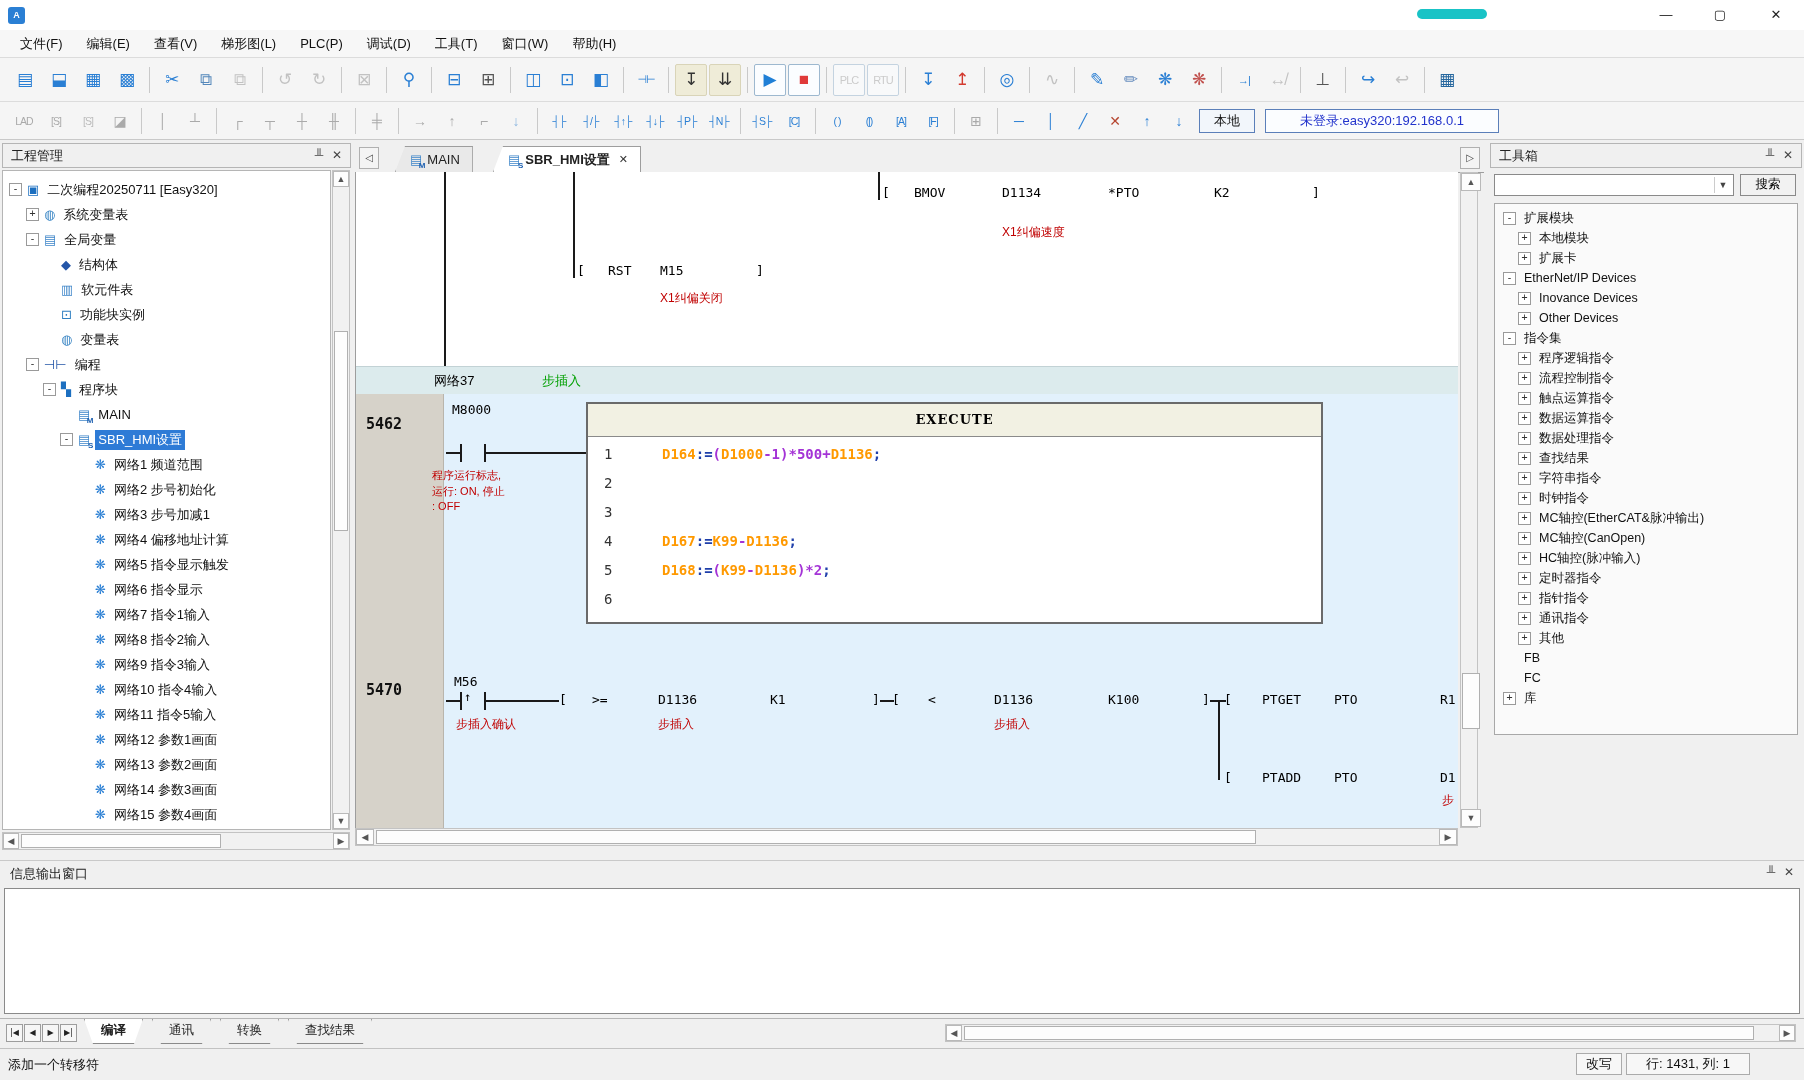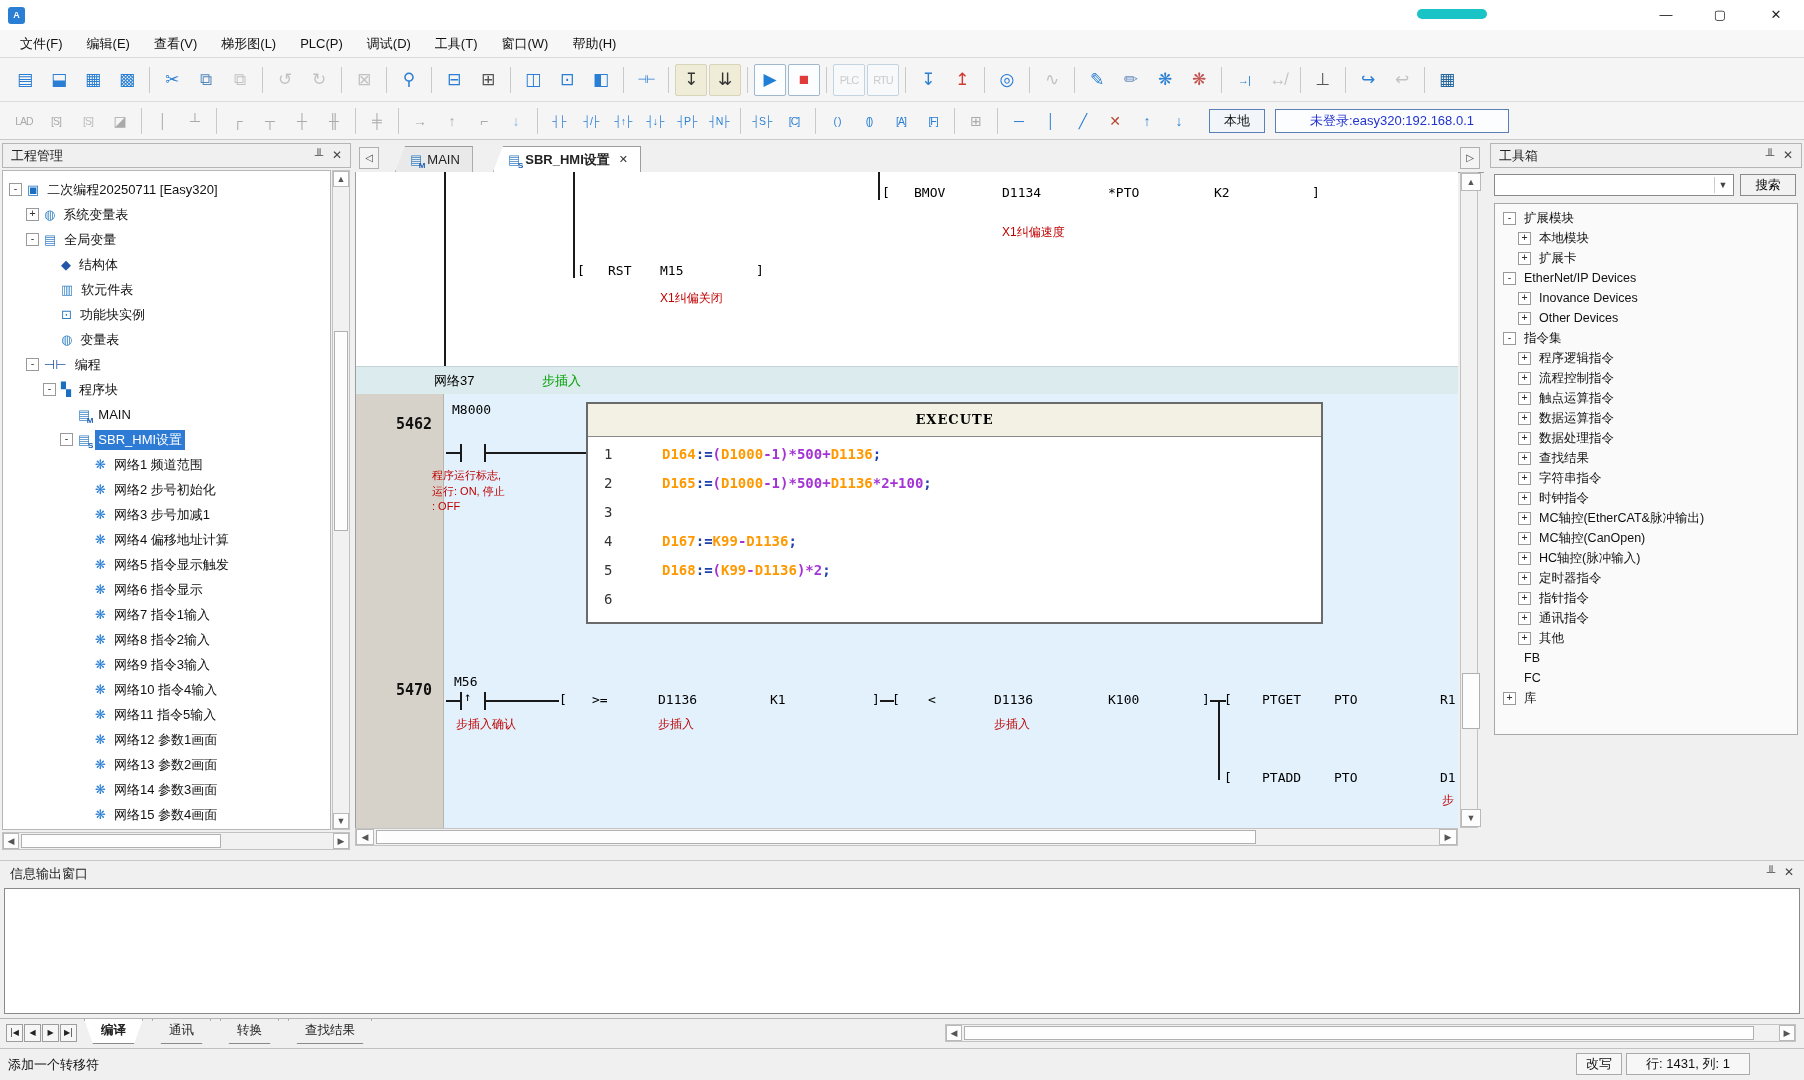--- a/index.html
+++ b/index.html
@@ -18,21 +18,21 @@
   #toolbar-main{position:absolute;left:0;top:58px;width:1804px;height:44px;background:#f5f5f5;border-bottom:1px solid #dcdcdc;display:flex;align-items:center;padding-left:8px;box-sizing:border-box;}
   #toolbar-ladder{position:absolute;left:0;top:102px;width:1804px;height:38px;background:#f5f5f5;border-bottom:1px solid #c9c9c9;display:flex;align-items:center;padding-left:8px;box-sizing:border-box;}
   .tbtn{width:30px;height:30px;margin:0 1px;display:flex;align-items:center;justify-content:center;font-size:17px;border:1px solid transparent;border-radius:2px;flex:0 0 auto;}
   .tbtn.small{font-size:11px;letter-spacing:-1px;}
   .tbtn.boxed{border:1px solid #9db8cf;background:#fbfdff;}
   .tbtn.beige{background:#efecd8;border:1px solid #d9d4b8;}
   .tbtn.disabled{opacity:.55;}
   .tsep{width:1px;height:26px;background:#c9c9c9;margin:0 5px;flex:0 0 auto;}
   .tbtn2{width:28px;height:26px;margin:0 1px;display:flex;align-items:center;justify-content:center;font-size:14px;border:1px solid transparent;flex:0 0 auto;}
   .tbtn2.small{font-size:10.5px;letter-spacing:-1px;}
-  #local-btn{margin-left:14px;padding:2px 14px;border:1px solid #5b7fb9;background:#f2f6fb;font-size:13px;color:#111;flex:0 0 auto;}
+  #local-btn{margin-left:4px;padding:2px 14px;border:1px solid #5b7fb9;background:#f2f6fb;font-size:13px;color:#111;flex:0 0 auto;}
   #login-box{margin-left:10px;width:232px;text-align:center;padding:2px 0;border:1px solid #5b7fb9;background:#fbfdff;font-size:13px;color:#2233cc;flex:0 0 auto;white-space:nowrap;}
   
   .panel-header{position:absolute;left:0;top:0;right:0;height:25px;background:#f0f0f0;border:1px solid #b5b5b5;box-sizing:border-box;font-size:13px;color:#222;line-height:23px;padding-left:8px;}
   .ph-icon{position:absolute;top:0;width:18px;height:23px;text-align:center;line-height:23px;font-size:12px;color:#444;}
   .trow{height:25px;display:flex;align-items:center;font-size:13px;color:#111;white-space:nowrap;}
   .trow .exp{width:11px;height:11px;border:1px solid #9a9a9a;background:#fff;font-size:10px;line-height:9px;text-align:center;color:#333;margin-right:5px;flex:0 0 auto;font-family:"DejaVu Sans Mono",monospace;}
   .trow .noexp{width:18px;flex:0 0 auto;}
   .trow .ticon{margin-right:5px;font-size:13px;position:relative;flex:0 0 auto;}
   .trow .ticon .badge{position:absolute;right:-3px;bottom:-3px;font-size:8px;color:#1c5fb0;font-weight:bold;}
   .trow .lbl{padding:1px 3px;}
@@ -55,34 +55,34 @@
   .tab-nav{position:absolute;top:4px;width:20px;height:22px;background:#f4f4f4;border:1px solid #b0b0b0;text-align:center;line-height:20px;font-size:10px;color:#444;box-sizing:border-box;}
   #canvas{position:absolute;left:0;top:29px;width:1103px;height:656px;background:#ffffff;border-left:1px solid #9d9d9d;box-sizing:border-box;overflow:hidden;font-family:"DejaVu Sans Mono","Liberation Mono",monospace;font-size:13px;color:#000;}
   .hw{position:absolute;height:2px;background:#1a1a1a;}
   .vw{position:absolute;width:2px;background:#1a1a1a;}
   .ltx{position:absolute;white-space:nowrap;}
   .lcom{position:absolute;color:#c00000;font-size:12px;white-space:nowrap;font-family:"Liberation Sans","DejaVu Sans",sans-serif;}
   .cbar{position:absolute;width:2px;height:18px;background:#1a1a1a;}
   #net37-header{position:absolute;left:0;top:194px;width:1103px;height:28px;background:#dcebed;border-top:1px solid #c2d2d5;box-sizing:border-box;}
   #blue-area{position:absolute;left:0;top:222px;width:1103px;height:434px;background:#e2f1fc;}
   #gutter{position:absolute;left:0;top:222px;width:88px;height:434px;background:#d6d2c9;border-right:1px solid #b9b5ac;box-sizing:border-box;}
-  .rung-no{position:absolute;font-weight:bold;font-size:15px;color:#111;width:66px;text-align:right;font-family:"DejaVu Sans Mono",monospace;}
+  .rung-no{position:absolute;font-weight:bold;font-size:15px;color:#111;width:66px;font-family:"DejaVu Sans Mono",monospace;}
   #exec-block{position:absolute;left:230px;top:230px;width:737px;height:222px;background:#fff;border:2px solid #6a6a6a;box-sizing:border-box;}
   #exec-header{height:32px;background:#f2f1e3;border-bottom:1px solid #8a8a8a;text-align:center;line-height:32px;font-weight:bold;font-size:13px;letter-spacing:1px;font-family:"DejaVu Serif","Liberation Serif",serif;}
   .exec-line{position:absolute;left:0;height:29px;line-height:29px;white-space:nowrap;font-family:"DejaVu Sans Mono",monospace;font-size:14px;font-weight:bold;}
   .exec-line .num{position:absolute;left:16px;color:#333;font-weight:normal;}
   .exec-line .code{position:absolute;left:74px;}
   .tok.dev{color:#ff9900;}
   .tok.op{color:#a433d6;}
   .tok.pn{color:#1f3faa;}
   
   #toolbox-panel{position:absolute;left:1490px;top:143px;width:312px;height:711px;}
   #toolbox-search{position:absolute;left:4px;top:31px;width:240px;height:22px;background:#fff;border:1px solid #8a8a8a;box-sizing:border-box;}
   #toolbox-search .arrow{position:absolute;right:2px;top:2px;width:16px;height:16px;font-size:9px;text-align:center;line-height:16px;color:#444;border-left:1px solid #ccc;}
-  #search-btn{position:absolute;left:250px;top:31px;width:56px;height:22px;background:#f2f2f2;border:1px solid #8a8a8a;font-size:12.5px;text-align:center;line-height:20px;box-sizing:border-box;}
+  #search-btn{position:absolute;left:250px;top:31px;width:56px;height:22px;background:#f2f2f2;border:1px solid #8a8a8a;font-size:12.5px;text-align:center;line-height:20px;box-sizing:border-box;font-family:Liberation Mono, monospace;}
   #toolbox-tree{position:absolute;left:4px;top:60px;width:304px;height:532px;background:#fafafa;border:1px solid #a8a8a8;box-sizing:border-box;overflow:hidden;padding-top:4px;}
   #toolbox-tree .trow{height:20px;font-size:12.5px;}
   #toolbox-info{position:absolute;left:4px;top:612px;width:304px;height:86px;border:1px solid #a8a8a8;box-sizing:border-box;font-size:13px;padding:4px 6px;color:#111;}
   
   #output-header{position:absolute;left:0px;top:860px;width:1804px;height:26px;background:#f0f0f0;border-top:1px solid #c9c9c9;font-size:13px;color:#222;line-height:26px;padding-left:10px;box-sizing:border-box;}
   #output-box{position:absolute;left:4px;top:888px;width:1796px;height:126px;background:#fff;border:1px solid #8a8a8a;box-sizing:border-box;}
   
   #bottom-tabs{position:absolute;left:0;top:1018px;width:1804px;height:30px;background:#f0f0f0;border-top:1px solid #b5b5b5;}
   .bnav{position:absolute;top:5px;width:17px;height:18px;background:#f6f6f6;border:1px solid #9d9d9d;font-size:8px;text-align:center;line-height:16px;color:#222;box-sizing:border-box;font-family:"DejaVu Sans",sans-serif;}
   .btab{position:absolute;top:0px;height:24px;line-height:22px;padding:0 16px;font-size:12.5px;color:#222;background:#f0f0f0;border:1px solid #8a8a8a;border-top:none;clip-path:polygon(0 0,100% 0,calc(100% - 9px) 100%,9px 100%);}
@@ -428,21 +428,20 @@
 
     <div id="exec-block">
       <div id="exec-header">EXECUTE</div>
       <div id="exec-body">
           <div class="exec-line" style="top: 36px; width: 733px;">
             <span class="num">1</span>
             <span class="code"><span class="tok dev">D164</span><span class="tok pn">:=</span><span class="tok op">(</span><span class="tok dev">D1000</span><span class="tok op">-1)</span><span class="tok op">*500</span><span class="tok op">+</span><span class="tok dev">D1136</span><span class="tok pn">;</span></span>
           </div>
           <div class="exec-line" style="top: 65px; width: 733px;">
             <span class="num">2</span>
-            <span class="code"><span class="tok dev">D165</span><span class="tok pn">:=</span><span class="tok op">(</span><span class="tok dev">D1000</span><span class="tok op">-1)</span><span class="tok op">*500</span><span class="tok op">+</span><span class="tok dev">D1136</span><span class="tok op">*2+100</span><span class="tok pn">;</span></span>
           </div>
           <div class="exec-line" style="top: 94px; width: 733px;">
             <span class="num">3</span>
           </div>
           <div class="exec-line" style="top: 123px; width: 733px;">
             <span class="num">4</span>
             <span class="code"><span class="tok dev">D167</span><span class="tok pn">:=</span><span class="tok dev">K99</span><span class="tok op">-</span><span class="tok dev">D1136</span><span class="tok pn">;</span></span>
           </div>
           <div class="exec-line" style="top: 152px; width: 733px;">
             <span class="num">5</span>

